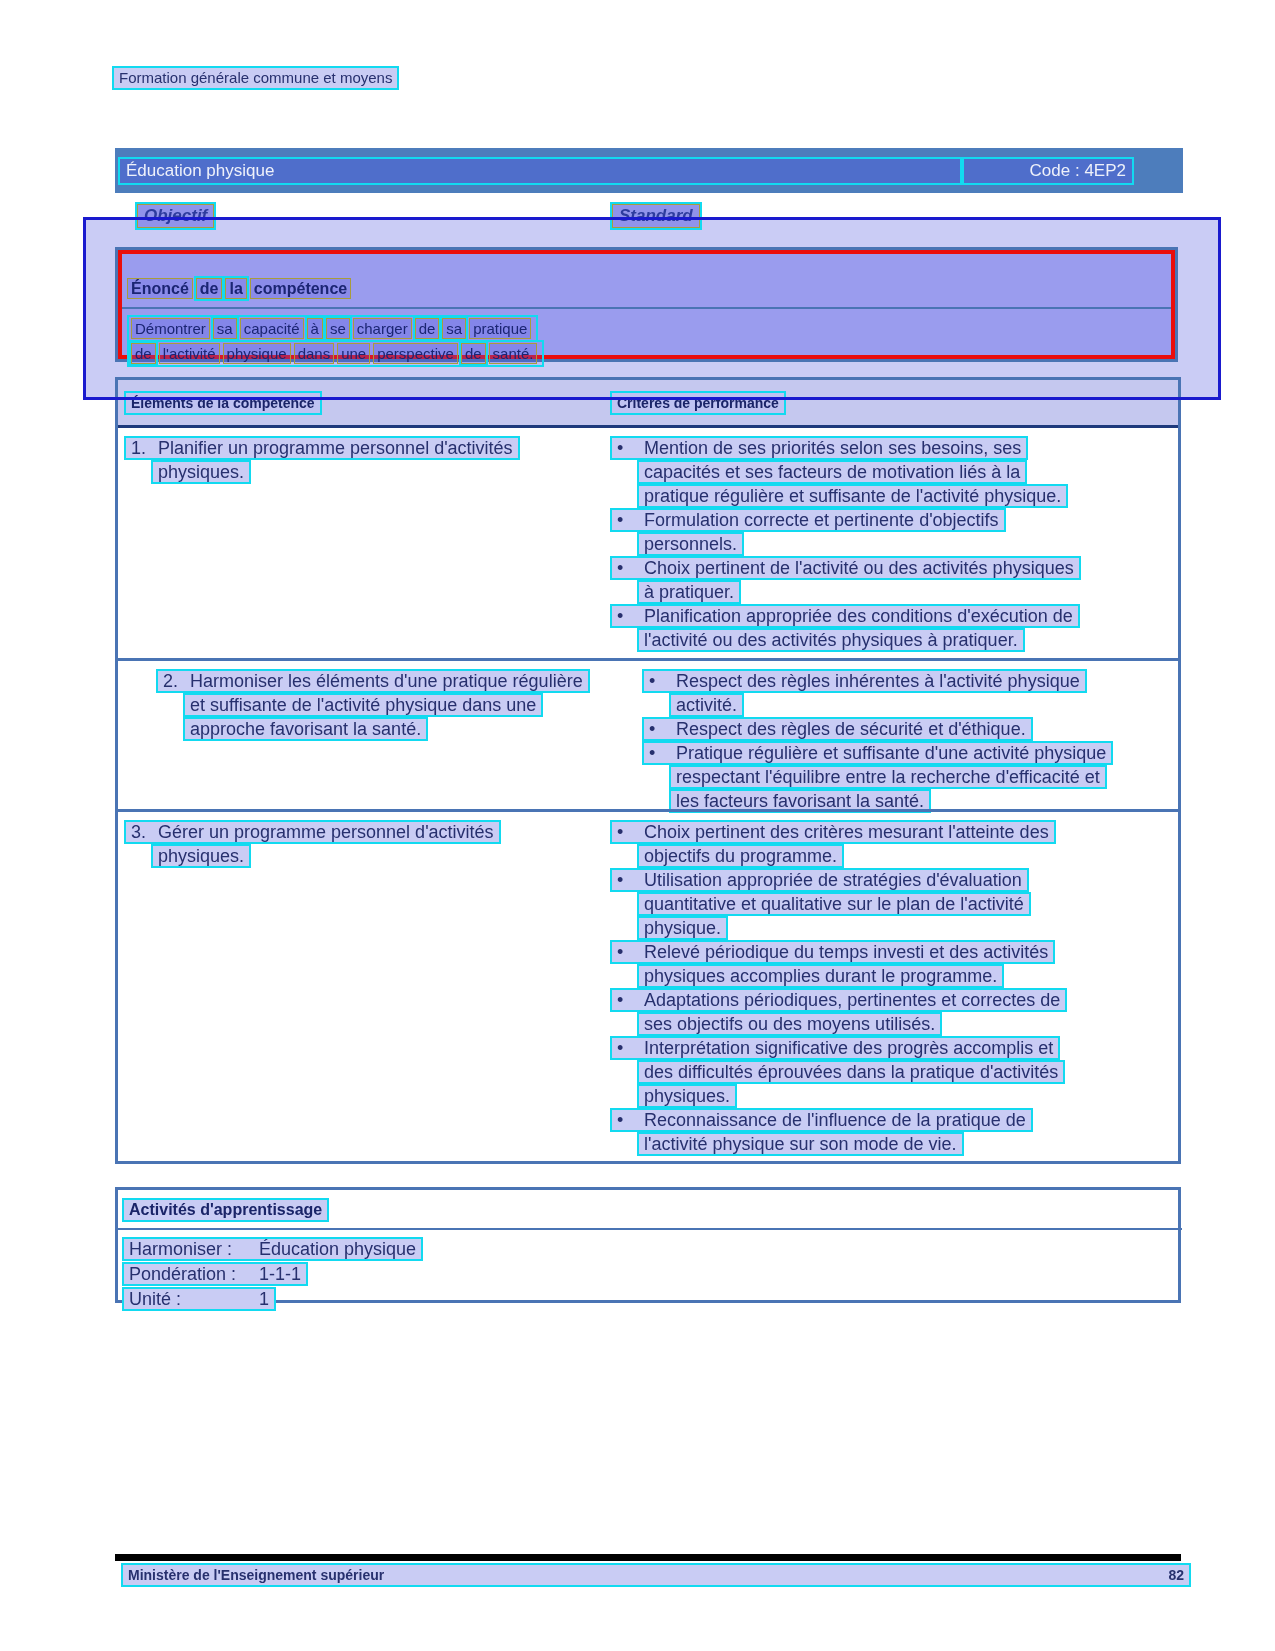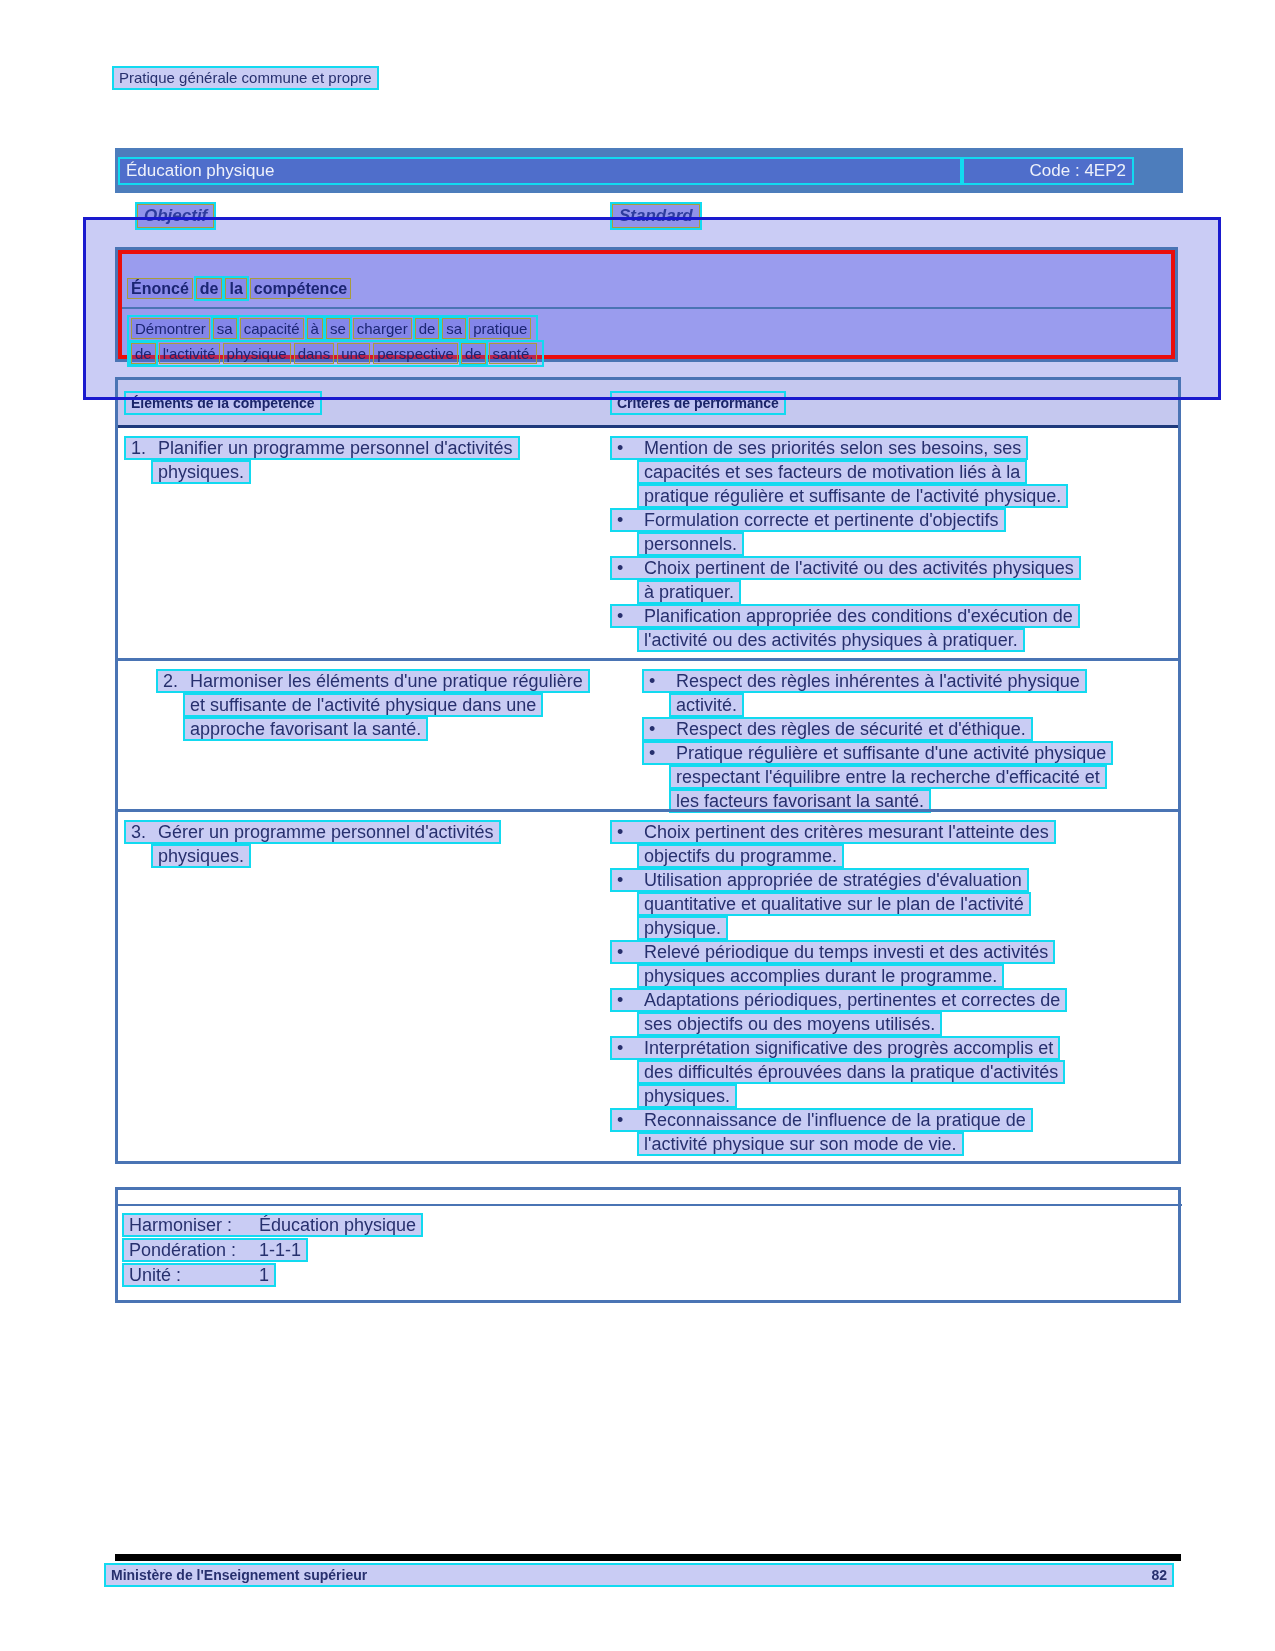--- a/index.html
+++ b/index.html
@@ -89,31 +89,31 @@
   
   .activities{position:absolute;left:115px;top:1187px;width:1066px;height:116px;
       border:3px solid var(--steel);background:#fff;z-index:2;padding:8px 0 0 4px;}
   .act-title .hl{font-weight:bold;font-size:16px;color:var(--navy-bold);}
   .act-rule{border-top:2px solid var(--steel);margin:6px -4px 7px -4px;}
   .act-line{height:25px;}
   .act-label{display:inline-block;width:130px;}
 
   
   .footer-bar{position:absolute;left:115px;top:1554px;width:1066px;height:7px;background:#000;z-index:2;}
-  .footer-line{position:absolute;left:104px;top:1563px;width:1070px;z-index:2;border-radius:11px;}
+  .footer-line{position:absolute;left:121px;top:1563px;width:1070px;z-index:2;border-radius:11px;}
   .footer-line .hl{width:100%;display:flex;justify-content:space-between;
       font-size:14px;font-weight:bold;height:24px;line-height:20px;}
 </style>
 </head>
 <body>
 
 <div class="page">
 
   <div class="top-label">
-    <span class="hl">Pratique générale commune et propre</span>
+    <span class="hl">Formation générale commune et moyens</span>
   </div>
 
   <div class="header-bar">
     <span class="bar-hl title">Éducation physique</span>
     <span class="bar-hl code">Code : 4EP2</span>
   </div>
 
   <div class="bigbox-fill"></div>
 
   <div class="obj-std">
@@ -191,20 +191,21 @@
             <div class="line"><span class="hl"><span class="bullet">•</span>Reconnaissance de l'influence de la pratique de</span></div>
             <div class="line cont"><span class="hl">l'activité physique sur son mode de vie.</span></div>
           </div>
         </div>
       </div>
   </div>
 
   <div class="bigbox-border"></div>
 
   <div class="activities">
+    <div class="act-title"><span class="hl">Activités d'apprentissage</span></div>
     <div class="act-rule"></div>
     <div id="act-fields">
         <div class="act-line"><span class="hl"><span class="act-label">Harmoniser :</span><span>Éducation physique</span></span></div>
         <div class="act-line"><span class="hl"><span class="act-label">Pondération :</span><span>1-1-1</span></span></div>
         <div class="act-line"><span class="hl"><span class="act-label">Unité :</span><span>1</span></span></div>
       </div>
   </div>
 
   <div class="footer-bar"></div>
   <div class="footer-line">

